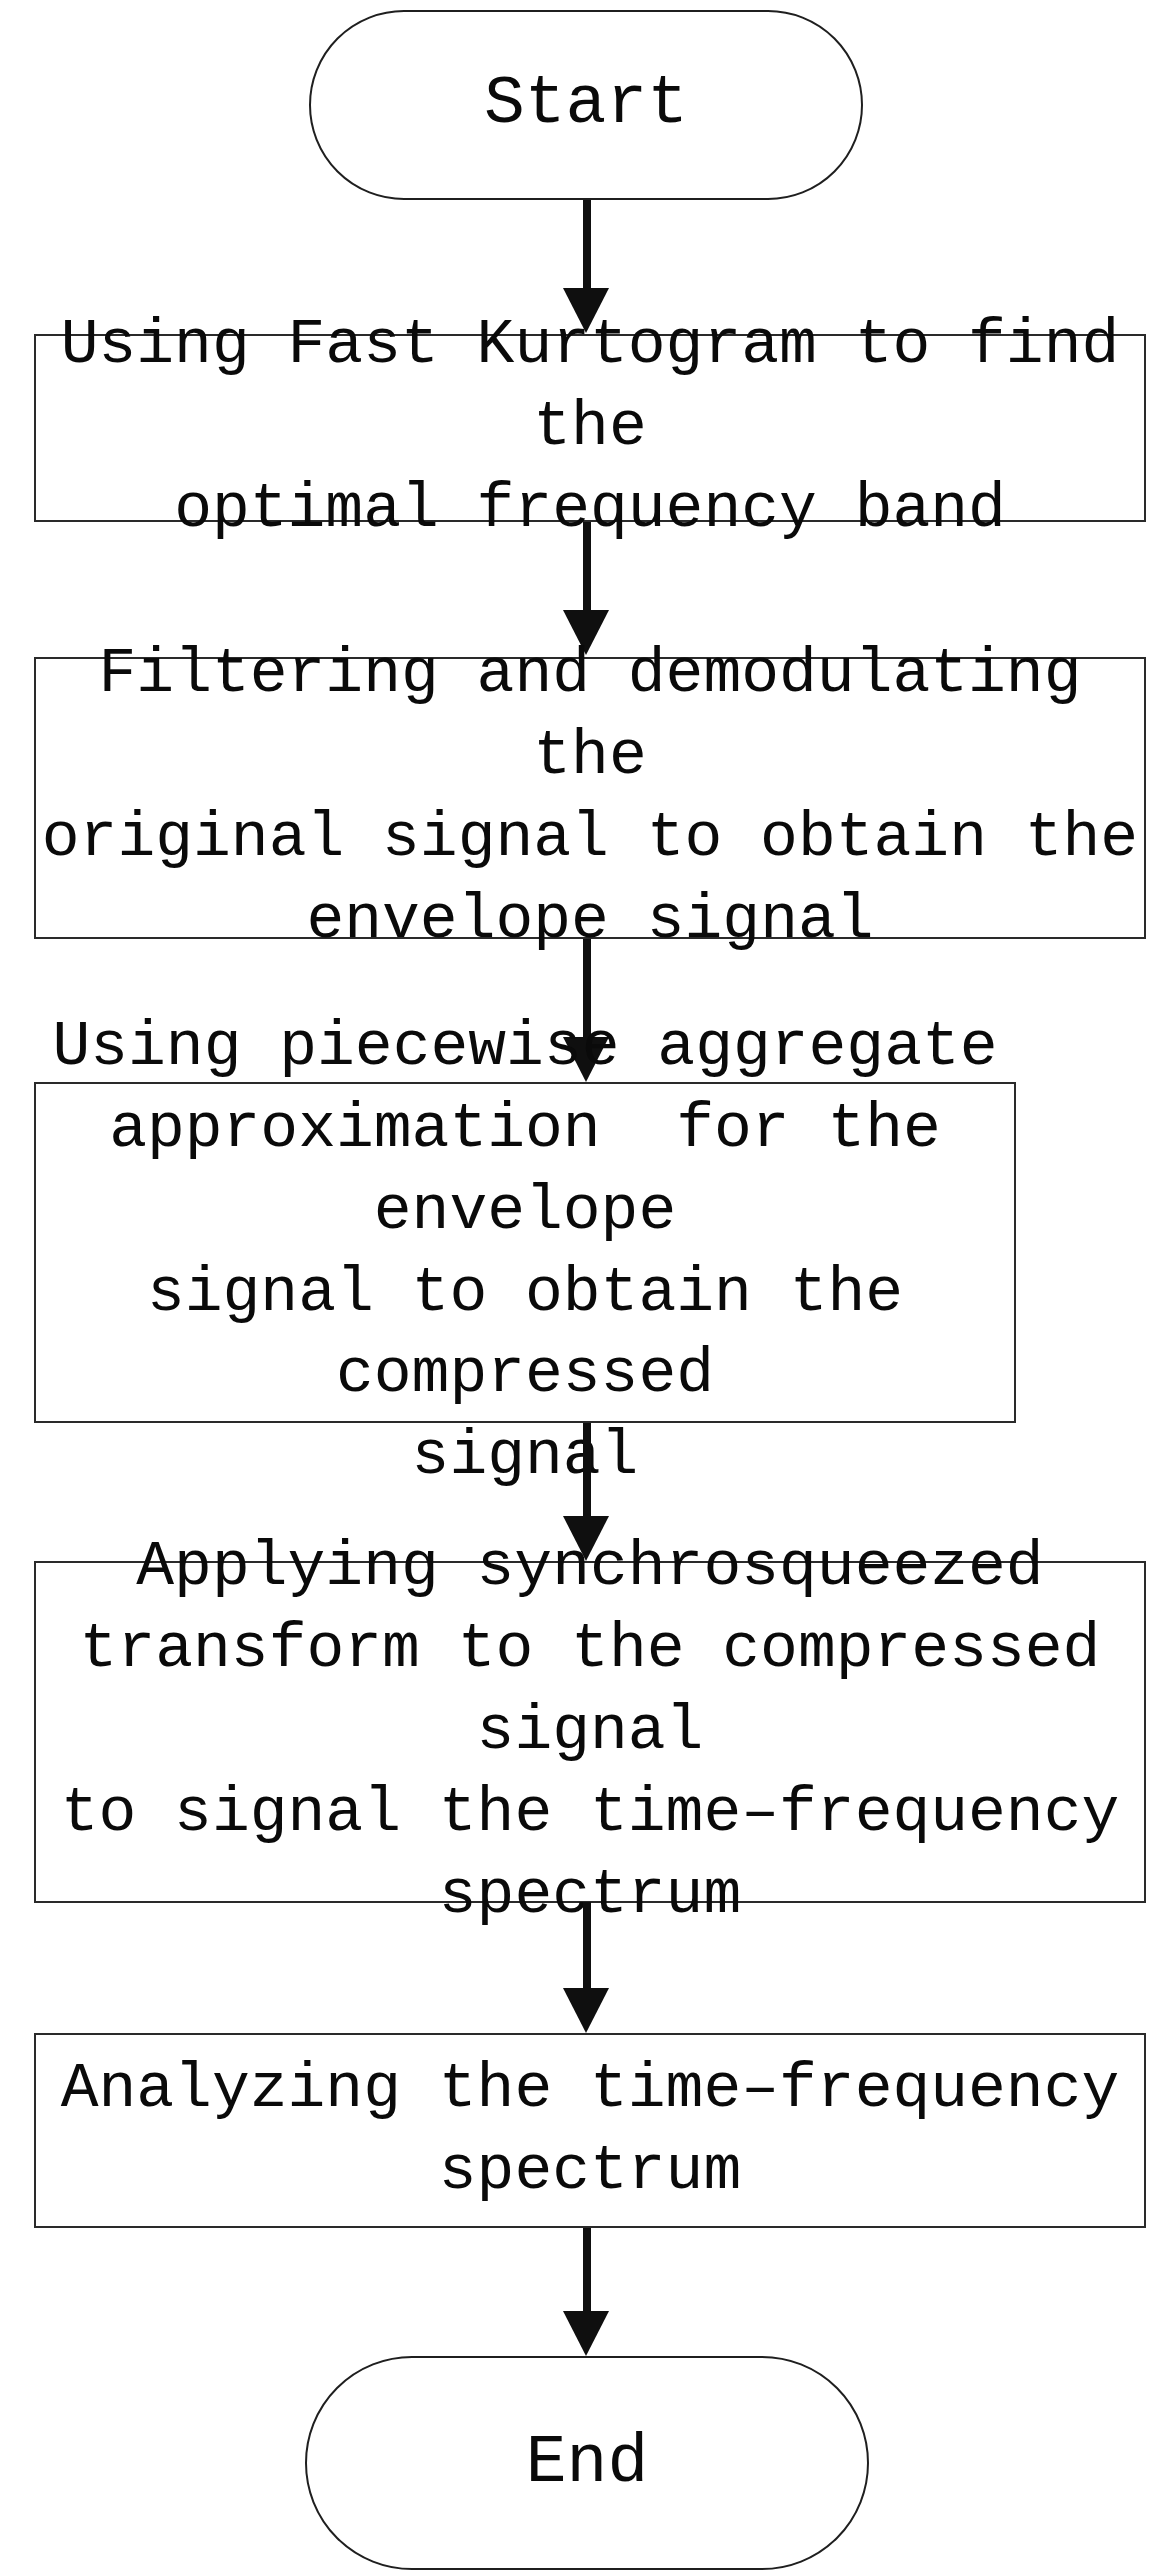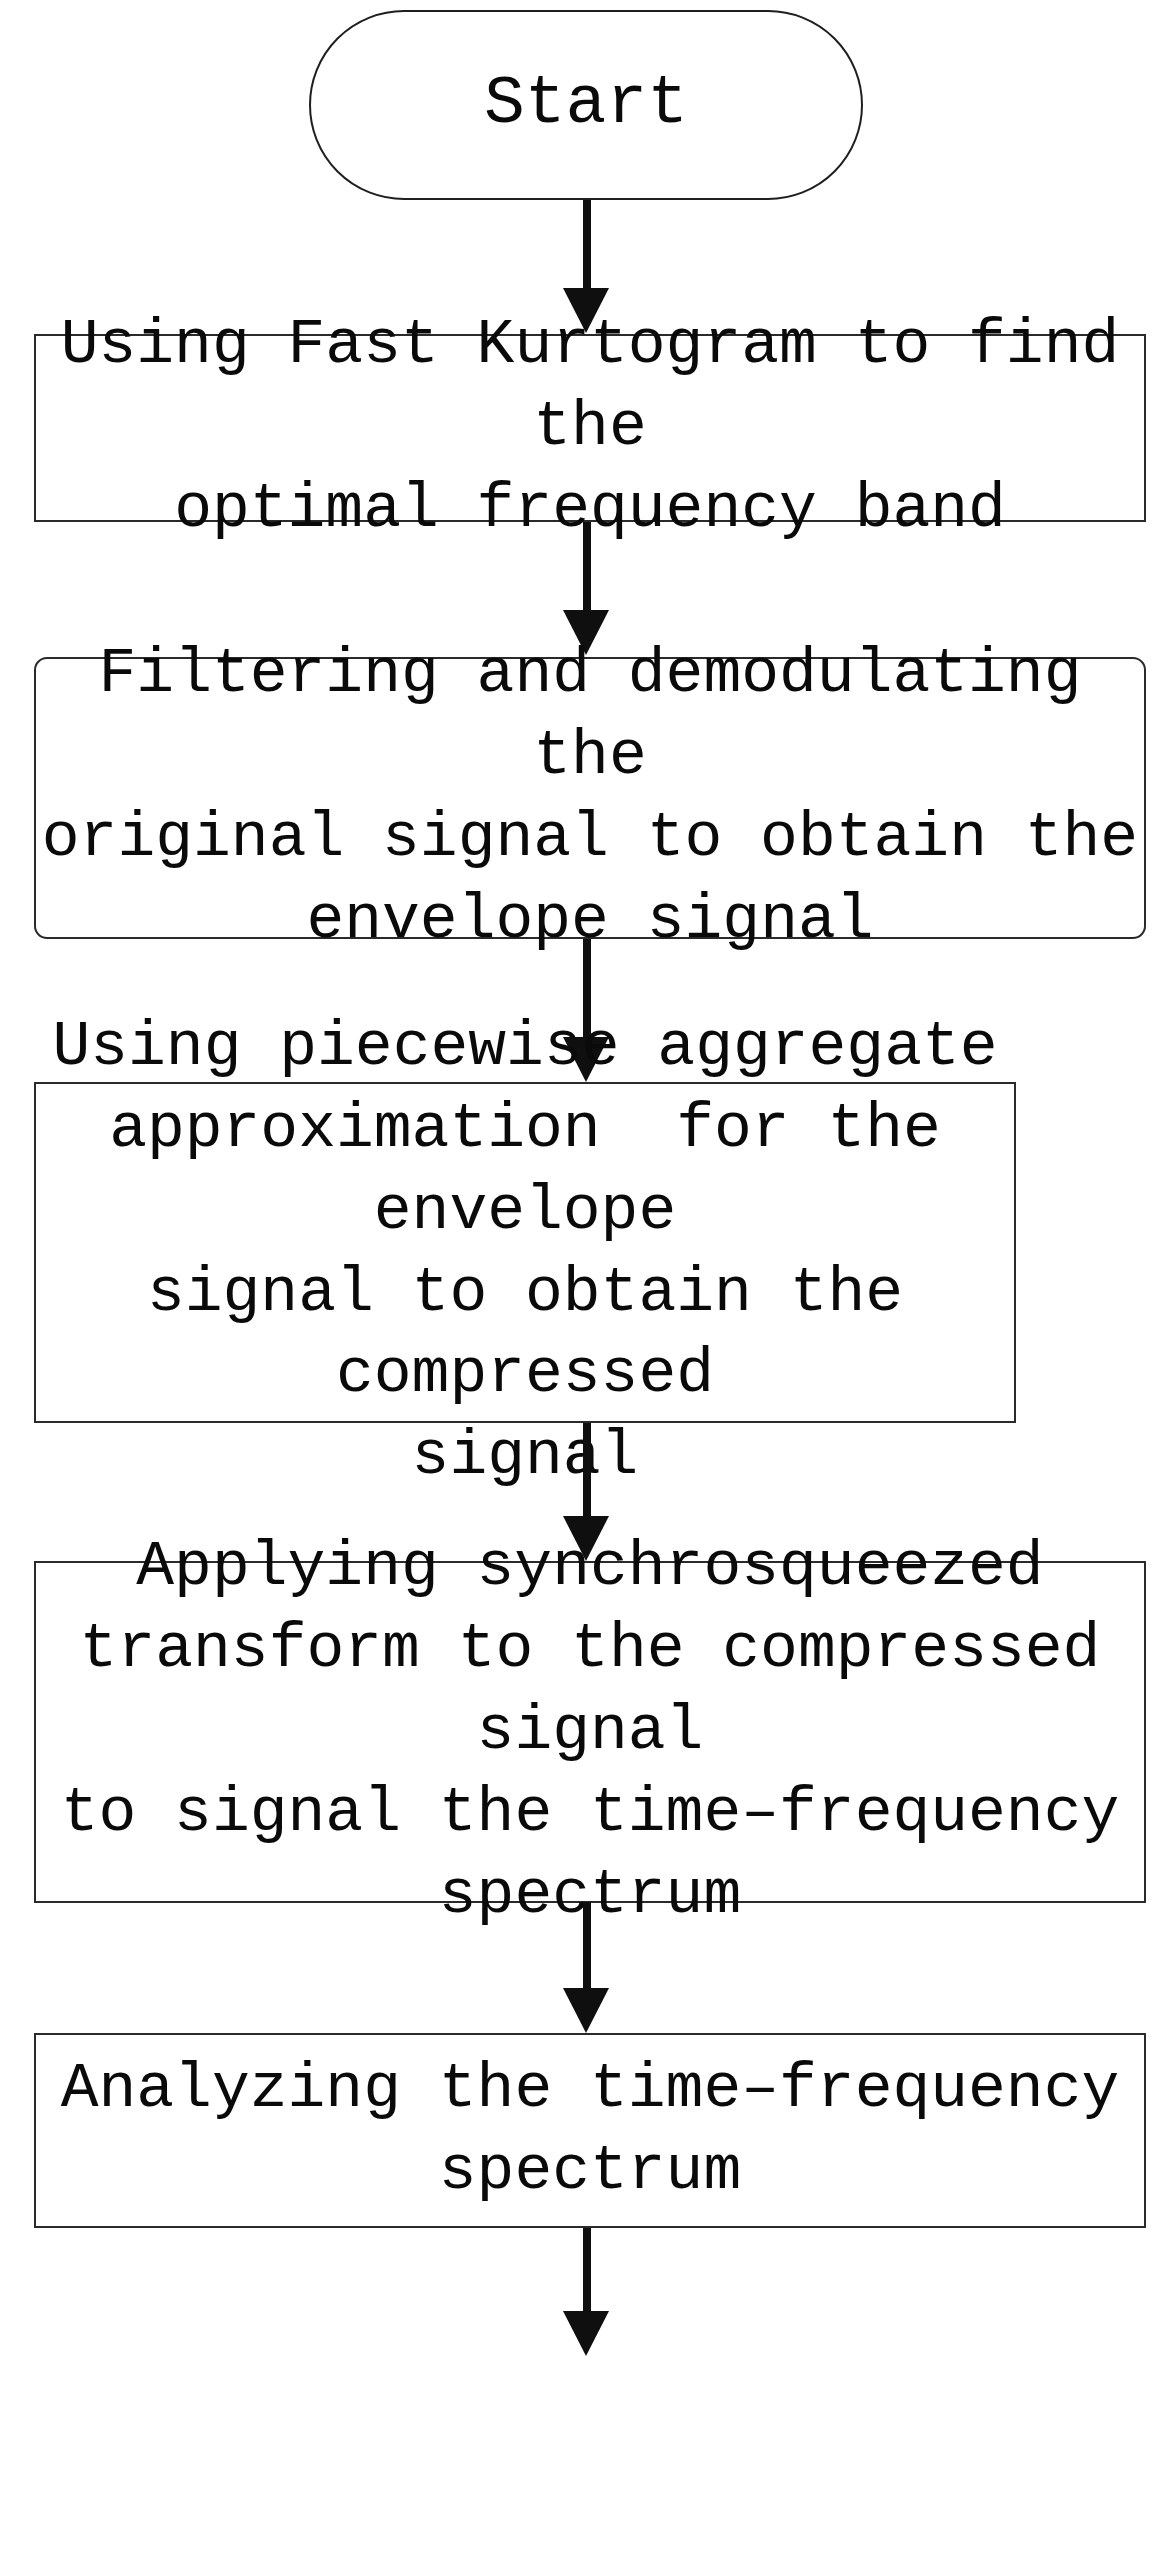--- a/index.html
+++ b/index.html
@@ -32,21 +32,21 @@
     line-height: 1.1;
   }
   .process {
     border: 2.4px solid #2a2a2a;
     font-size: 63px;
     line-height: 1.3;
   }
   
   .n-start { left: 309px; top: 9.7px;   width: 554px; height: 190px; border-radius: 95px; }
   .n-step1 { left: 34px;  top: 334px;  width: 1112px; height: 188px; }
-  .n-step2 { left: 34px;  top: 657px;  width: 1112px; height: 282px; border-radius: 13px; }
+  .n-step2 { left: 34px;  top: 657px;  width: 1112px; height: 282px; }
   .n-step3 { left: 34px;  top: 1082px; width: 982px; height: 341px; }
   .n-step4 { left: 34px;  top: 1561px; width: 1112px; height: 342px; }
   .n-step5 { left: 34px;  top: 2033px; width: 1112px; height: 195px; }
   .n-end   { left: 305px; top: 2356px; width: 564px; height: 214px; border-radius: 107px; }
 
   .arrow-shaft {
     position: absolute;
     left: 583px;
     width: 8px;
     background: #0f0f0f;
@@ -105,15 +105,16 @@
 
   <div class="arrow-shaft s5"></div>
   <div class="arrow-head h5"></div>
 
   <div class="node process n-step5">Analyzing the time–frequency
 spectrum</div>
 
   <div class="arrow-shaft s6"></div>
   <div class="arrow-head h6"></div>
 
+  <div class="node terminator n-end">End</div>
 
 </div>
 
 
 </body></html>

